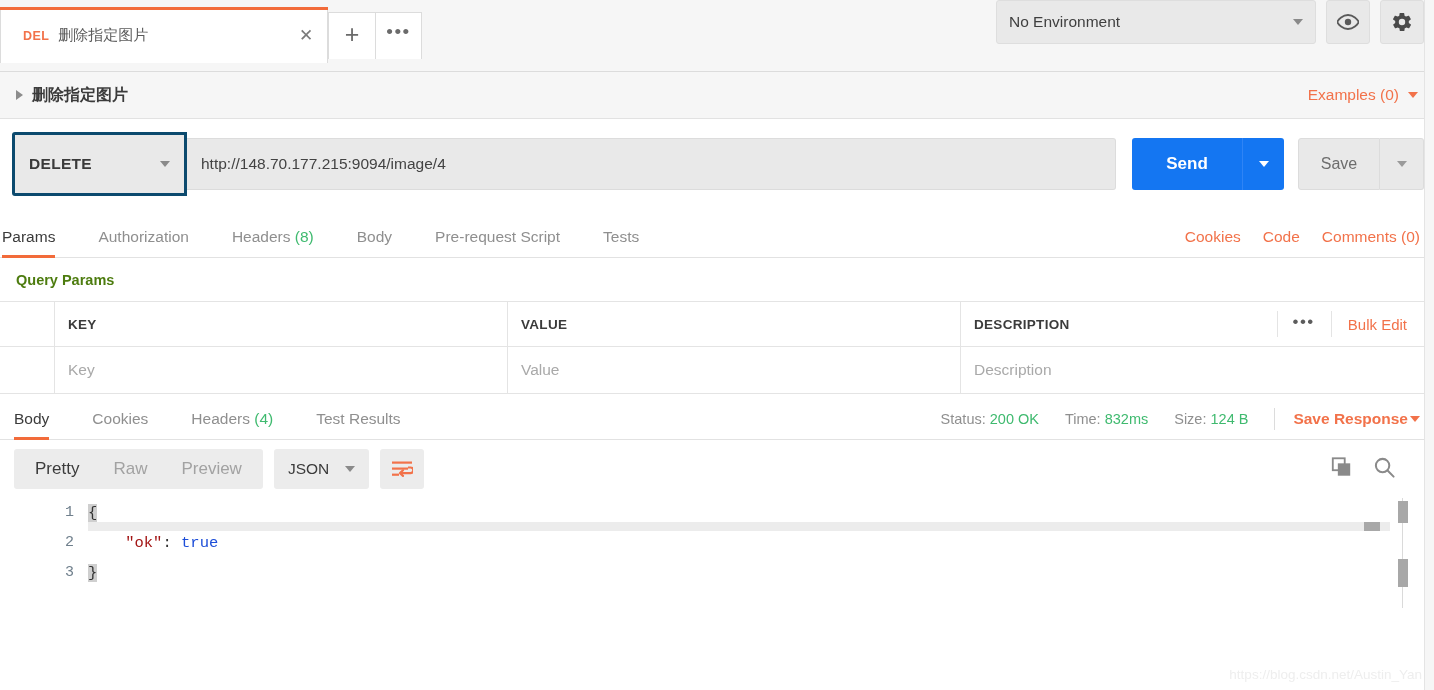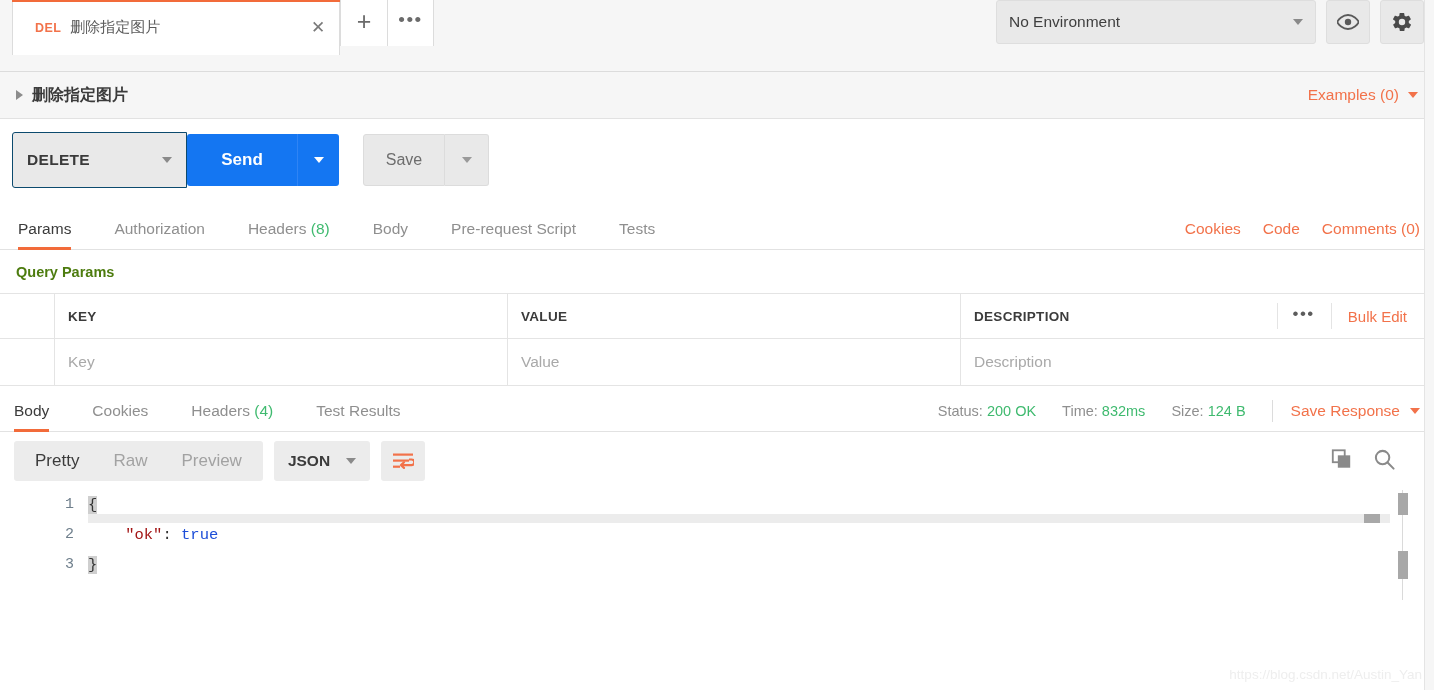--- a/index.html
+++ b/index.html
@@ -10,21 +10,21 @@
     overflow: hidden;
   }
   .app { width: 1434px; height: 690px; position: relative; background: #fff; }
 
   
   .topbar {
     height: 72px; background: #f6f6f6;
     border-bottom: 1px solid #dcdcdc;
     display: flex; align-items: flex-end; position: relative;
   }
-  .tabstrip { display: flex; align-items: flex-start; height: 72px; padding-left: 12px; }
+  .tabstrip { display: flex; align-items: center; height: 72px; }
   .req-tab {
     position: relative; height: 56px; min-width: 328px;
     background: #fff; border: 1px solid #dcdcdc; border-bottom: none;
     display: flex; align-items: center; padding: 0 8px 0 22px;
     border-radius: 2px 2px 0 0;
   }
   .req-tab::before {
     content: ""; position: absolute; top: -1px; left: -1px; right: -1px;
     height: 3px; background: #f26b3a;
   }
@@ -81,21 +81,21 @@
   }
   .req-name { font-size: 16px; font-weight: bold; color: #3b3b3b; }
   .examples {
     margin-left: auto; display: flex; align-items: center; gap: 9px;
     color: #f2724a; font-size: 15.5px; cursor: pointer;
   }
 
   
   .urlrow { display: flex; align-items: center; padding: 13px 10px 14px 12px; gap: 0; }
   .method-box {
-    width: 175px; height: 56px; background: #e9e9e9; border: 1px solid #0c4a6e;
+    width: 175px; height: 64px; background: #e9e9e9; border: 3px solid #0c4a6e;
     border-radius: 3px 0 0 3px; display: flex; align-items: center;
     padding: 0 14px; cursor: pointer;
   }
   .method-box .m { flex: 1; font-size: 15.5px; font-weight: bold; color: #3a3a3a; letter-spacing: .3px;}
   .url-box {
     flex: 1; height: 52px; background: #e9e9e9; border: 1px solid #dcdcdc;
     border-left: none; border-radius: 0 3px 3px 0; display: flex; align-items: center;
     padding: 0 14px; font-size: 15.5px; color: #434343; cursor: text;
     margin-right: 16px;
   }
@@ -103,36 +103,36 @@
   .send-btn {
     width: 110px; height: 52px; background: #1476f2; color: #fff;
     font-size: 17px; font-weight: bold; display: flex; align-items: center;
     justify-content: center; border-radius: 3px 0 0 3px; cursor: pointer;
   }
   .send-caret {
     width: 42px; height: 52px; background: #1476f2; border-radius: 0 3px 3px 0;
     display: flex; align-items: center; justify-content: center; cursor: pointer;
     border-left: 1px solid #2f84f5;
   }
-  .save-group { display: flex; margin-left: 10px; }
+  .save-group { display: flex; }
   .save-btn {
     width: 82px; height: 52px; background: #e9e9e9; border: 1px solid #dcdcdc;
     color: #6d6d6d; font-size: 16px; display: flex; align-items: center;
     justify-content: center; border-radius: 3px 0 0 3px; cursor: pointer;
   }
   .save-caret {
     width: 44px; height: 52px; background: #e9e9e9; border: 1px solid #dcdcdc;
     border-left: none; border-radius: 0 3px 3px 0;
     display: flex; align-items: center; justify-content: center; cursor: pointer;
   }
 
   
   .reqtabs {
     height: 48px; border-bottom: 1px solid #e2e2e2; display: flex;
-    align-items: flex-end; padding: 0 14px 0 18px; position: relative;
+    align-items: flex-end; padding: 0 14px 0 2px; position: relative;
   }
   .rtab {
     font-size: 15.5px; color: #8f8f8f; padding: 0 0 11px 0; margin-right: 43px;
     position: relative; cursor: pointer; white-space: nowrap;
   }
   .rtab.active { color: #3b3b3b; }
   .rtab.active::after {
     content: ""; position: absolute; left: 0; right: 0; bottom: -1px;
     height: 3px; background: #f26b3a;
   }
@@ -180,39 +180,39 @@
     align-items: flex-end; padding: 0 14px; margin-top: 0;
   }
   .resp-right {
     margin-left: auto; display: flex; align-items: center; gap: 0;
     padding-bottom: 9px; font-size: 14.5px;
   }
   .stat { color: #8f8f8f; margin-left: 26px; }
   .stat b { color: #3fba6f; font-weight: normal; }
   .divider-v { width: 1px; height: 22px; background: #dcdcdc; margin: 0 18px 0 26px; }
   .save-resp {
-    color: #f2724a; font-size: 15.5px; font-weight: normal; display: flex;
-    align-items: center; gap: 10px; cursor: pointer;
+    color: #f2724a; font-size: 15.5px; font-weight: bold; display: flex;
+    align-items: center; gap: 2px; cursor: pointer;
   }
 
   
   .rbtoolbar { height: 58px; display: flex; align-items: center; padding: 0 14px; gap: 11px; }
   .seg {
     height: 40px; background: #ececec; border-radius: 3px; display: flex;
     align-items: center; padding: 0 4px;
   }
   .seg .it {
     padding: 0 17px; font-size: 17px; color: #a2a2a2; cursor: pointer; line-height: 40px;
   }
   .seg .it.active { color: #3b3b3b; }
   .fmt-sel {
     height: 40px; background: #ececec; border-radius: 3px; display: flex;
     align-items: center; padding: 0 14px; gap: 16px; cursor: pointer;
   }
-  .fmt-sel .t { font-size: 15.5px; color: #3b3b3b; font-weight: bold; }
+  .fmt-sel .t { font-size: 15.5px; color: #3b3b3b; }
   .wrap-btn {
     width: 44px; height: 40px; background: #ececec; border-radius: 3px;
     display: flex; align-items: center; justify-content: center; cursor: pointer;
   }
   .rb-right { margin-left: auto; display: flex; align-items: center; gap: 20px; padding-right: 24px;}
 
   
   .codearea { position: relative; height: 110px; }
   .gutter {
     position: absolute; left: 0; top: 0; width: 88px; height: 100%;
@@ -295,20 +295,21 @@
       <span>Examples (0)</span>
       <span class="caret orange"></span>
     </span>
   </div>
 
   <div class="urlrow">
     <div class="method-box">
       <span class="m">DELETE</span>
       <span class="caret"></span>
     </div>
+    <div class="url-box">http://148.70.177.215:9094/image/4</div>
     <div class="send-group">
       <div class="send-btn">Send</div>
       <div class="send-caret">
         <span class="caret white"></span>
       </div>
     </div>
     <div class="save-group">
       <div class="save-btn">Save</div>
       <div class="save-caret">
         <span class="caret gray"></span>

